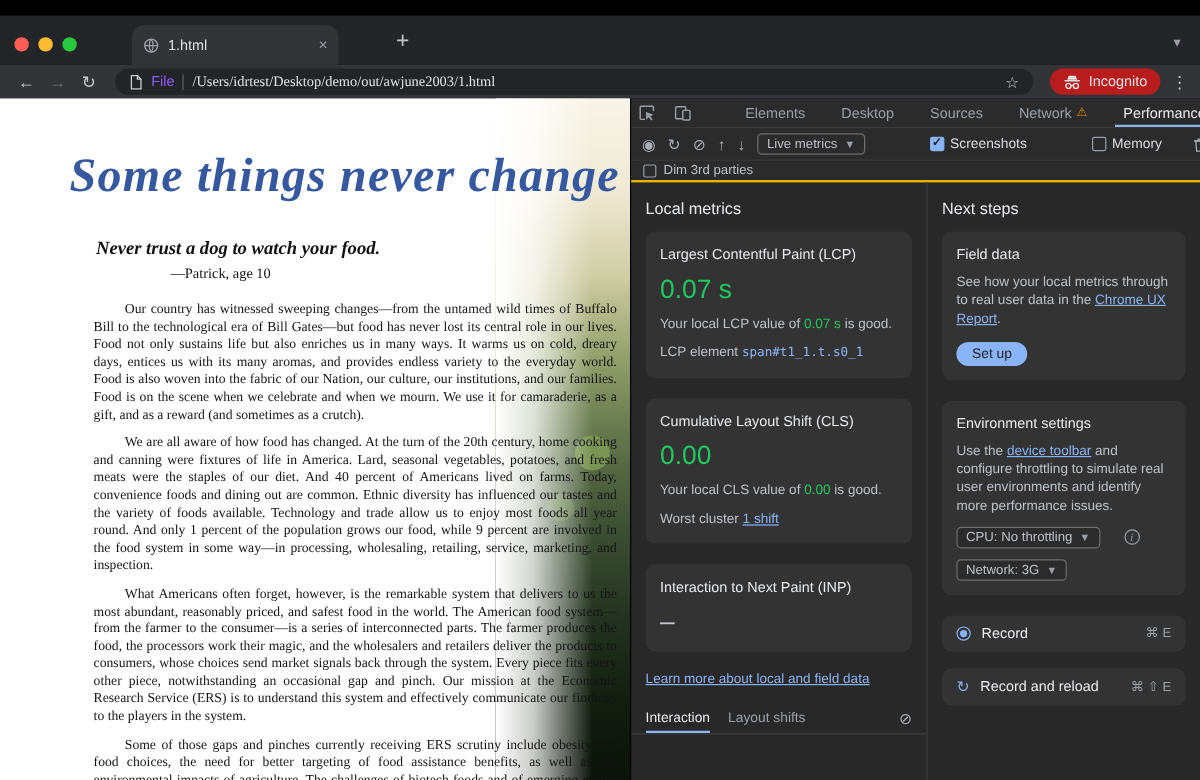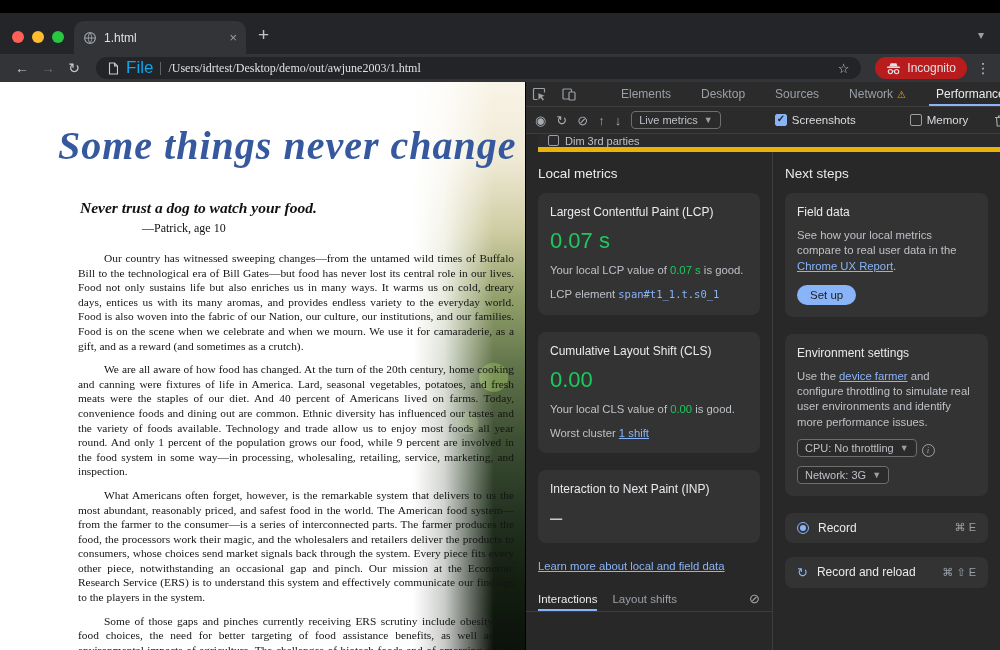--- a/index.html
+++ b/index.html
@@ -1,33 +1,33 @@
 <!DOCTYPE html>
 <html><head>
 <meta charset="utf-8">
 <style>
   * { box-sizing: border-box; margin:0; padding:0; }
   html,body { width:1000px; height:650px; overflow:hidden; background:#000; font-family:"Liberation Sans",sans-serif; }
   .screen { width:1000px; height:650px; display:flex; flex-direction:column; }
   .mac-top { height:13px; background:#000; }
-  .tabstrip { height:41px; background:#242528; display:flex; align-items:flex-end; padding:0 8px; }
+  .tabstrip { height:41px; background:#242528; display:flex; align-items:flex-end; padding:0 8px;gap:36px; }
   .lights { display:flex; gap:8px; align-items:center; margin:0 10px 11px 4px; }
   .light { width:12px; height:12px; border-radius:50%; }
   .light.red{background:#ff5f57}.light.yellow{background:#febc2e}.light.green{background:#28c840}
   .tab { width:172px; height:33px; background:#333438; border-radius:10px 10px 0 0; display:flex; align-items:center; padding:0 9px; gap:7px; }
   .tab-title { color:#dfe1e5; font-size:12px; flex:1; white-space:nowrap; overflow:hidden; }
   .tab-close { color:#9aa0a6; font-size:13px; }
   .newtab { color:#c0c4c9; font-size:19px; margin:0 0 8px 12px; }
   .strip-spacer{flex:1}
   .tab-chevron{ color:#9aa0a6; font-size:12px; margin:0 8px 12px 0;}
   .toolbar { height:28px; background:#333438; display:flex; align-items:center; padding:0 10px; gap:2px; }
   .nav-ic { color:#c7cbd0; font-size:14px; width:24px; text-align:center; }
   .nav-ic.dim { color:#686b70; }
   .omnibox { flex:1; height:22px; background:#232427; border-radius:12px; display:flex; align-items:center; padding:0 12px; margin:0 8px; gap:7px; }
-  .file-label { color:#0ea5e9; font-size:17px; }
+  .file-label { color:#8b5cf6; font-size:12px; }
   .omni-div { width:1px; height:13px; background:#5f6368; }
   .url { color:#dfe1e5; font-size:12px; flex:1; white-space:nowrap; overflow:hidden;font-family:Liberation Serif, serif;}
   .star { color:#c7cbd0; font-size:13px; }
   .incog { height:22px; background:#b91c1c; border-radius:12px; display:flex; align-items:center; gap:6px; padding:0 11px; margin-left:4px;}
   .incog span { color:#dfe1e5; font-size:12px; white-space:nowrap;}
   .menu-ic { color:#c7cbd0; font-size:14px; margin-left:7px; }
   .content { flex:1; display:flex; min-height:0;}
   .webpage { width:525px; background:#fff; position:relative; overflow:hidden; }
   .photo { position:absolute; top:0; right:0; width:112px; height:100%;
      background:
@@ -53,41 +53,41 @@
   .warn { color:#f29900; font-size:10px; }
   .dt-sp { flex:1; }
   .dt-toolbar { height:27px; flex:none; display:flex; align-items:center; padding:0 9px; gap:10px; border-bottom:1px solid #3d3d3d; background:#2b2b2b; }
   .tool-ic { color:#a8adb3; font-size:13px; line-height:1;}
   .select { border:1px solid #6e6e6e; border-radius:4px; height:18px; display:flex; align-items:center; gap:6px; padding:0 7px; font-size:11px; color:#bdc1c6; background:#2b2b2b; white-space:nowrap;}
   .select .car { font-size:9px; color:#9aa0a6; }
   .cb { width:12px; height:12px; border:1.5px solid #9aa0a6; border-radius:2px; flex:none;}
   .cb.on { background:#8ab4f8; border-color:#8ab4f8; position:relative; }
   .cb.on::after{ content:"✓"; color:#202124; font-size:10px; position:absolute; top:-2px; left:1px; font-weight:bold;}
   .cb-row { display:flex; align-items:center; gap:5px; font-size:11.5px; color:#dadce0; white-space:nowrap;padding-left:44px;}
-  .dim-row { height:18px; flex:none; display:flex; align-items:center; padding:0 10px; border-bottom:5px solid #eab308; background:#2b2b2b;margin-left:12px; }
+  .dim-row { height:18px; flex:none; display:flex; align-items:center; padding:0 10px; border-bottom:2px solid #eab308; background:#2b2b2b; }
   .dim-row .cb{width:11px;height:11px}
   .dim-row span{ font-size:11px; color:#bdc1c6; margin-left:6px;}
   .dt-panels { flex:1; display:flex; min-height:0; }
   .dt-local { width:247px; border-right:1px solid #3d3d3d; padding:0 12px; overflow:hidden;}
   .dt-next { flex:1; padding:0 12px; overflow:hidden;}
   .panel-h { font-size:13.5px; color:#e8eaed; margin:14px 0 12px; font-weight:400;}
   .card { background:#333333; border-radius:8px; padding:12px; margin-bottom:17px; }
   .card-t { font-size:12px; color:#e8eaed; }
   .metric-v { font-size:22px; color:#1cc95f; margin-top:9px; }
   .metric-v.na { color:#c5c8cc; }
   .metric-d { font-size:11.3px; color:#bdc1c6; margin-top:9px; line-height:1.35; }
   .gr { color:#1cc95f; }
   .lnk { color:#8ab4f8; text-decoration:underline; cursor:pointer;}
   .node { color:#8ab4f8; font-family:"DejaVu Sans Mono",monospace; font-size:10.5px; }
   .learn { font-size:11.3px; margin:0 0 14px; }
   .sub-tabs { display:flex; align-items:center; border-bottom:1px solid #3d3d3d; height:26px; margin:0 -12px; padding:0 12px; gap:15px;}
   .sub-tab { font-size:11.5px; color:#9aa0a6; height:100%; display:flex; align-items:center; }
   .sub-tab.sel { color:#e8eaed; box-shadow: inset 0 -2px 0 #8ab4f8; }
   .btn { background:#8ab4f8; color:#202124; border:none; border-radius:13px; font-size:11.5px; padding:4px 13px; margin-top:11px; font-family:inherit; cursor:pointer;}
-  .env-row { display:flex; align-items:flex-end; gap:5px; margin-top:9px; }
+  .env-row { display:flex; align-items:center; gap:20px; margin-top:9px; }
   .info { width:13px; height:13px; border:1px solid #9aa0a6; border-radius:50%; color:#9aa0a6; font-size:9px; display:flex; align-items:center; justify-content:center; font-style:italic; font-family:"Liberation Serif",serif; flex:none;}
   .act-card { background:#333333; border-radius:8px; padding:8px 12px; margin-bottom:14px; display:flex; align-items:center; gap:9px; }
   .act-lbl { font-size:12px; color:#e8eaed; flex:1; }
   .sc { font-size:11px; color:#9aa0a6; white-space:nowrap;}
   .radio { width:12px; height:12px; border:1.5px solid #8ab4f8; border-radius:50%; position:relative; flex:none;}
   .radio::after { content:""; position:absolute; inset:2px; background:#8ab4f8; border-radius:50%; }
   .reload-b { color:#8ab4f8; font-size:13px; }
   .tune-wrap{ position:relative; margin-left:auto;}
   .dot { position:absolute; right:-4px; bottom:-3px; width:6px; height:6px; background:#8ab4f8; border-radius:50%; }
   svg { display:block; }
@@ -265,39 +265,39 @@
           </div>
 
           <div class="card">
             <div class="card-t">Interaction to Next Paint (INP)</div>
             <div class="metric-v na">–</div>
           </div>
 
           <div class="learn"><span class="lnk">Learn more about local and field data</span></div>
 
           <div class="sub-tabs">
-            <span class="sub-tab sel">Interactions</span>
+            <span class="sub-tab sel">Interaction</span>
             <span class="sub-tab">Layout shifts</span>
             <div class="dt-sp"></div>
             <span class="tool-ic">⊘</span>
           </div>
         </div>
 
         <div class="dt-next">
           <div class="panel-h">Next steps</div>
 
           <div class="card">
             <div class="card-t">Field data</div>
-            <div class="metric-d"><span>See how your local metrics compare to real user data in the </span><span class="lnk">Chrome UX Report</span><span>.</span></div>
+            <div class="metric-d"><span>See how your local metrics through to real user data in the </span><span class="lnk">Chrome UX Report</span><span>.</span></div>
             <button class="btn">Set up</button>
           </div>
 
           <div class="card">
             <div class="card-t">Environment settings</div>
-            <div class="metric-d"><span>Use the </span><span class="lnk">device farmer</span><span> and configure throttling to simulate real user environments and identify more performance issues.</span></div>
+            <div class="metric-d"><span>Use the </span><span class="lnk">device toolbar</span><span> and configure throttling to simulate real user environments and identify more performance issues.</span></div>
             <div class="env-row">
               <div class="select">
                   <span>CPU: No throttling</span>
                   <span class="car">▼</span>
                 </div>
               <div class="info">i</div>
             </div>
             <div class="env-row">
               <div class="select">
                   <span>Network: 3G</span>

